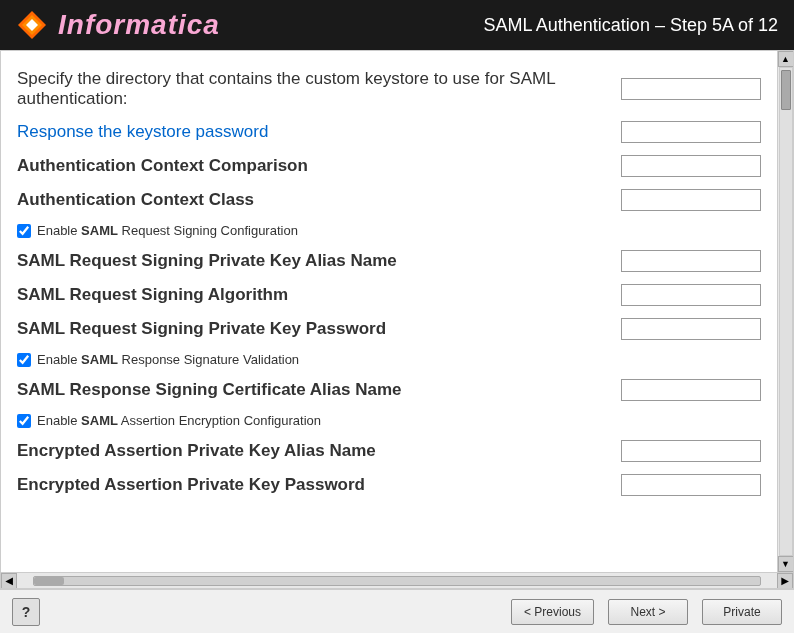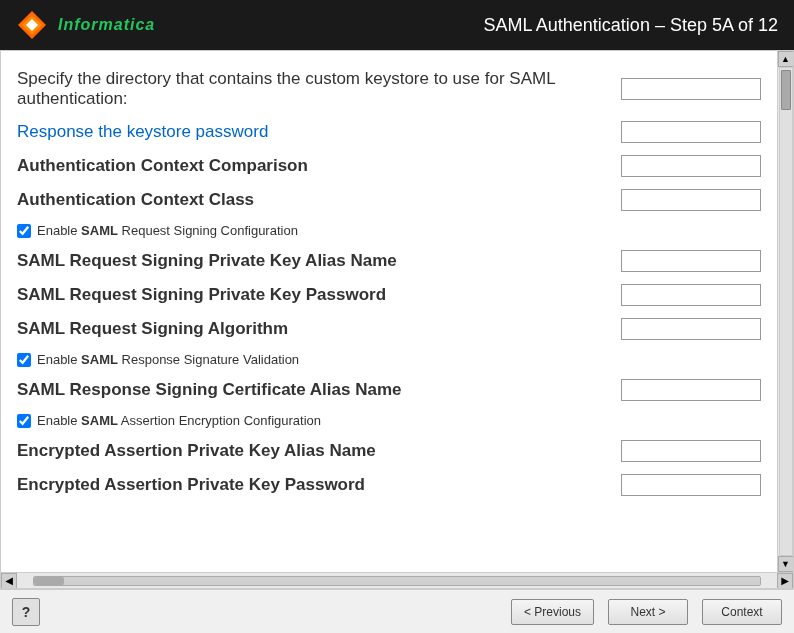--- a/index.html
+++ b/index.html
@@ -22,22 +22,22 @@
     .logo-diamond {
       width: 32px;
       height: 32px;
     }
     .header-title {
       color: white;
       font-size: 18px;
       font-weight: normal;
     }
     .informatica-text {
-      color: #22c55e;
-      font-size: 16px;
+      color: #f9a8d4;
+      font-size: 28px;
       font-weight: bold;
       font-style: italic;
       letter-spacing: 1px;
     }
 
     
     .main-wrapper {
       display: flex;
       flex-direction: column;
       height: calc(633px - 50px);
@@ -302,26 +302,26 @@
           <input type="checkbox" checked="" style="">
           <span class="checkbox-label">Enable <span class="saml-bold">SAML</span> Request Signing Configuration</span>
         </div>
 
         <div class="form-row">
           <span class="form-label bold">SAML Request Signing Private Key Alias Name</span>
           <input class="form-input" type="text" style="">
         </div>
 
         <div class="form-row">
+          <span class="form-label bold">SAML Request Signing Algorithm</span>
+          <input class="form-input" type="text" style="">
+        </div>
+
+        <div class="form-row">
           <span class="form-label bold">SAML Request Signing Private Key Password</span>
-          <input class="form-input" type="text" style="">
-        </div>
-
-        <div class="form-row">
-          <span class="form-label bold">SAML Request Signing Algorithm</span>
           <input class="form-input" type="text" style="">
         </div>
 
         <div class="checkbox-row">
           <input type="checkbox" checked="" style="">
           <span class="checkbox-label">Enable <span class="saml-bold">SAML</span> Response Signature Validation</span>
         </div>
 
         <div class="form-row">
           <span class="form-label bold">SAML Response Signing Certificate Alias Name</span>
@@ -363,16 +363,16 @@
     </div>
   </div>
 
   <div class="footer">
     <div class="footer-left">
       <div class="help-btn">?</div>
     </div>
     <div class="footer-right">
       <button class="nav-btn">&lt; Previous</button>
       <button class="nav-btn">Next &gt;</button>
-      <button class="nav-btn">Context</button>
+      <button class="nav-btn">Private</button>
     </div>
   </div>
 </div>
 
 </body></html>

